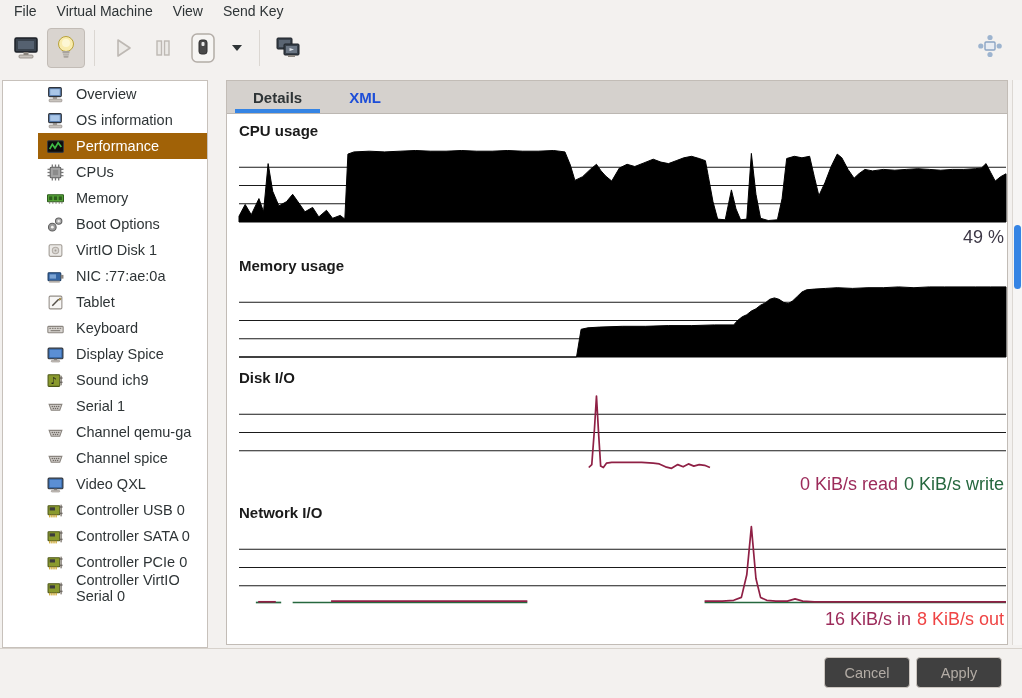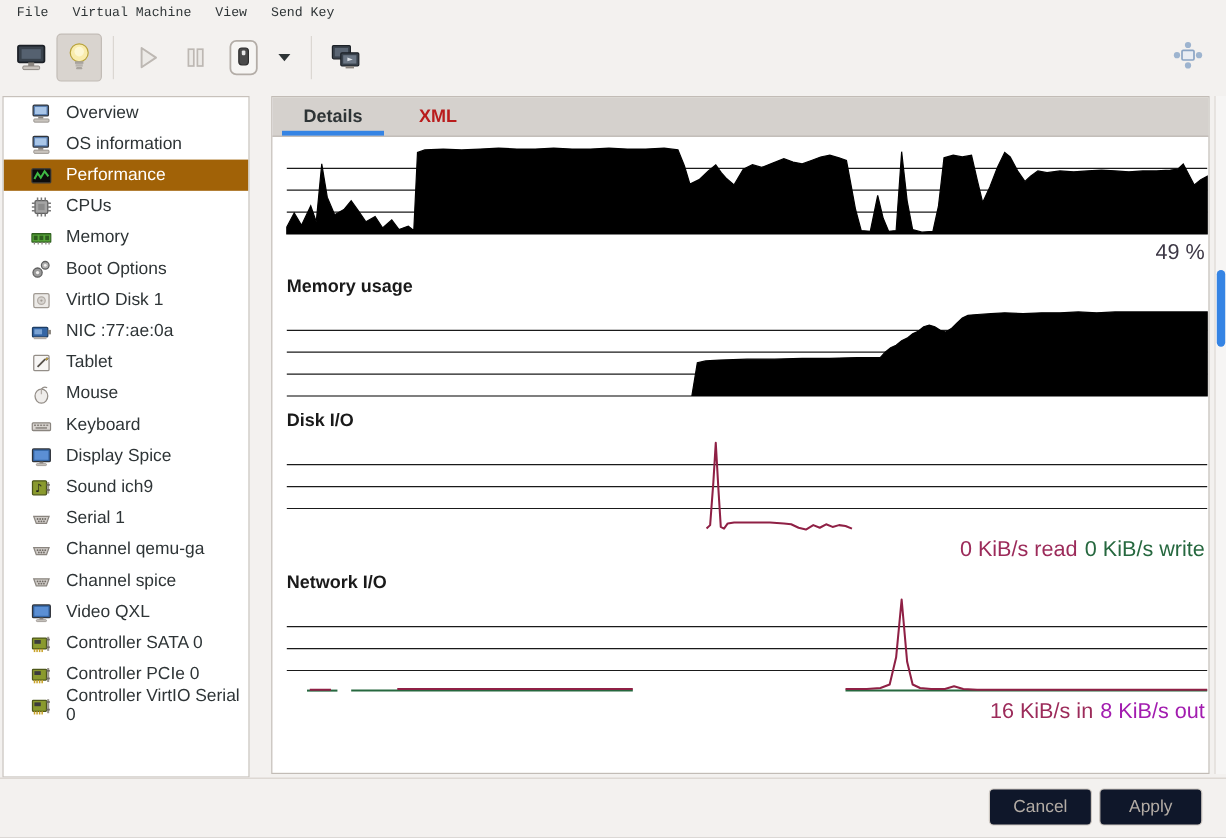--- a/index.html
+++ b/index.html
@@ -6,62 +6,62 @@
   html,body { margin:0; padding:0; }
   body {
     width:1022px; height:698px; position:relative; overflow:hidden;
     font-family:"Liberation Sans", sans-serif; background:#f3f1ef;
     -webkit-font-smoothing:antialiased;
   }
   .window { position:absolute; inset:0; background:#f3f1ef; border-bottom:2px solid #8f8a84; }
 
   
   .menubar { position:absolute; top:0; left:0; right:0; height:22px; display:flex; align-items:center; padding-left:4px; }
-  .menu-item { padding:1px 10px; font-size:11px; color:#2e3436; cursor:default;font-family:Liberation Mono, monospace; }
+  .menu-item { padding:1px 10px; font-size:14px; color:#2e3436; cursor:default; }
 
   
   .toolbar { position:absolute; top:22px; left:0; right:0; height:52px; display:flex; align-items:center; padding-left:6px; }
   .tbtn { width:38px; height:40px; display:flex; align-items:center; justify-content:center; border-radius:4px; margin:0 1px; border:1px solid transparent; }
   .tbtn.active { background:#d9d4cf; border-color:#c2bcb6; }
   .tbtn.narrow { width:26px; }
   .tsep { width:1px; height:36px; background:#dbd7d2; margin:0 8px; }
   .tbtn svg { display:block; }
   .fullscreen-pos { position:absolute; right:12px; top:4px; }
 
   
   .hw-list { position:absolute; left:2px; top:80px; width:206px; height:568px; background:#ffffff; border:1px solid #c7c1bb; overflow:hidden; }
-  .hw-row { height:26px; display:flex; align-items:center; padding-left:23px; font-size:14.5px; color:#2e3436; }
+  .hw-row { height:26px; display:flex; align-items:center; padding-left:9px; font-size:14.5px; color:#2e3436;margin-left:35px; }
   .hw-row.selected { background:#a16207; color:#ffffff; }
   .hw-icon { width:18px; height:17px; margin-right:11px; flex:none; }
   .hw-icon svg { width:17px; height:17px; display:block; }
   .add-hw { position:absolute; left:3px; top:656px; width:206px; height:32px; border:1px solid #b7b0a9; border-radius:4px;
             background:linear-gradient(#f9f8f7,#ebe9e6); font-size:14.5px; color:#2e3436; font-family:inherit; }
 
   
   .notebook { position:absolute; left:226px; top:80px; width:782px; height:565px; background:#ffffff; border:1px solid #c2bcb6; }
   .tabstrip { height:33px; background:#d5d1cd; border-bottom:1px solid #bcb7b2; display:flex; align-items:stretch; }
   .tab { position:relative; padding:0 21px; display:flex; align-items:center; font-size:15px; font-weight:600; color:#2e3436; margin-left:5px; }
   .tab.active::after { content:""; position:absolute; left:3px; right:3px; bottom:0; height:4px; background:#3584e4; }
-  .tab.inactive { color:#b91c1c; }
+  .tab.inactive { color:#1d4ed8; }
 
   .charts { padding:8px 1px 0 12px; }
   .chart-section { margin-bottom:12px; }
   .chart-title { font-size:15px; font-weight:700; color:#1a1a1a; height:18px; margin-bottom:9px; }
   svg.chart { display:block; width:100%; height:73px; overflow:visible; }
   .chart-value { text-align:right; font-size:18px; margin-top:5px; height:18px; padding-right:2px; color:#3d3846; }
   .chart-value span + span { margin-left:6px; }
 
   
   .scrollbar { position:absolute; left:1012px; top:80px; width:10px; height:565px; background:#f6f5f4; border-left:1px solid #dcd8d3; }
   .scroll-thumb { position:absolute; left:1px; right:1px; top:145px; height:64px; background:#3584e4; border-radius:4px; }
 
   
   .footer { position:absolute; left:0; right:0; top:648px; height:50px; background:#f3f1ef; border-top:1px solid #d7d2cc; }
   .btn-gray { position:absolute; top:8px; height:31px; width:86px; border:1px solid #cdc7c1; border-radius:4px;
-              background:#0f172a; color:#b3aca5; font-size:14.5px; font-family:inherit; display:flex; align-items:center; justify-content:center; }
+              background:#404040; color:#b3aca5; font-size:14.5px; font-family:inherit; display:flex; align-items:center; justify-content:center; }
   .btn-cancel { left:824px; }
   .btn-apply  { left:916px; }
 </style>
 </head>
 <body>
 
 <div class="window">
 
   <div class="menubar" id="menubar">
       <div class="menu-item">File</div>
@@ -261,30 +261,20 @@
             <rect x="2" y="2" width="12" height="12" rx="1" fill="#f7f6f5" stroke="#948e88"></rect>
             <line x1="5" y1="11" x2="11" y2="5" stroke="#55504a" stroke-width="1.4"></line>
             <path d="M11 5 l1.4 -1.4 l1 1 L12 6 Z" fill="#c9a227" stroke="#55504a" stroke-width="0.5"></path>
           </svg>
         </span>
         <span>Tablet</span>
       </div>
       <div class="hw-row">
         <span class="hw-icon">
           <svg viewBox="0 0 16 16">
-            <ellipse cx="8" cy="9.5" rx="5" ry="5.5" fill="#efedeb" stroke="#948e88"></ellipse>
-            <line x1="8" y1="4" x2="8" y2="8" stroke="#b3ada7"></line>
-            <path d="M8 4 q2 -2.5 4.5 -1" fill="none" stroke="#948e88"></path>
-          </svg>
-        </span>
-        <span>Mouse</span>
-      </div>
-      <div class="hw-row">
-        <span class="hw-icon">
-          <svg viewBox="0 0 16 16">
             <rect x="0.8" y="6" width="14.4" height="6" rx="0.8" fill="#d9d5d1" stroke="#8a857f"></rect>
             <g fill="#8a857f">
               <rect x="2.2" y="7.3" width="1.6" height="1.2"></rect>
               <rect x="4.6" y="7.3" width="1.6" height="1.2"></rect>
               <rect x="7" y="7.3" width="1.6" height="1.2"></rect>
               <rect x="9.4" y="7.3" width="1.6" height="1.2"></rect>
               <rect x="11.8" y="7.3" width="1.6" height="1.2"></rect>
               <rect x="3.4" y="9.4" width="9" height="1.2"></rect>
             </g>
           </svg>
@@ -385,68 +375,87 @@
               <rect x="2" y="12" width="1.2" height="2.5"></rect>
               <rect x="4" y="12" width="1.2" height="2.5"></rect>
               <rect x="6" y="12" width="1.2" height="2.5"></rect>
               <rect x="8" y="12" width="1.2" height="2.5"></rect>
             </g>
             <rect x="12.5" y="2.5" width="1.6" height="11" fill="#9a958f"></rect>
             <rect x="12" y="4" width="2.6" height="1.4" fill="#6f6a64"></rect>
             <rect x="12" y="10" width="2.6" height="1.4" fill="#6f6a64"></rect>
           </svg>
         </span>
-        <span>Controller SATA 0</span>
+        <span>Controller USB 0</span>
       </div>
       <div class="hw-row">
         <span class="hw-icon">
           <svg viewBox="0 0 16 16">
             <rect x="1" y="3.5" width="11" height="8.5" rx="0.6" fill="#8a9a2e" stroke="#4d5719"></rect>
             <rect x="2.5" y="5" width="5" height="3" fill="#3c3c3c"></rect>
             <g fill="#c9a227">
               <rect x="2" y="12" width="1.2" height="2.5"></rect>
               <rect x="4" y="12" width="1.2" height="2.5"></rect>
               <rect x="6" y="12" width="1.2" height="2.5"></rect>
               <rect x="8" y="12" width="1.2" height="2.5"></rect>
             </g>
             <rect x="12.5" y="2.5" width="1.6" height="11" fill="#9a958f"></rect>
             <rect x="12" y="4" width="2.6" height="1.4" fill="#6f6a64"></rect>
             <rect x="12" y="10" width="2.6" height="1.4" fill="#6f6a64"></rect>
           </svg>
         </span>
-        <span>Controller PCIe 0</span>
+        <span>Controller SATA 0</span>
       </div>
       <div class="hw-row">
         <span class="hw-icon">
           <svg viewBox="0 0 16 16">
             <rect x="1" y="3.5" width="11" height="8.5" rx="0.6" fill="#8a9a2e" stroke="#4d5719"></rect>
             <rect x="2.5" y="5" width="5" height="3" fill="#3c3c3c"></rect>
             <g fill="#c9a227">
               <rect x="2" y="12" width="1.2" height="2.5"></rect>
               <rect x="4" y="12" width="1.2" height="2.5"></rect>
               <rect x="6" y="12" width="1.2" height="2.5"></rect>
               <rect x="8" y="12" width="1.2" height="2.5"></rect>
             </g>
             <rect x="12.5" y="2.5" width="1.6" height="11" fill="#9a958f"></rect>
             <rect x="12" y="4" width="2.6" height="1.4" fill="#6f6a64"></rect>
             <rect x="12" y="10" width="2.6" height="1.4" fill="#6f6a64"></rect>
           </svg>
         </span>
+        <span>Controller PCIe 0</span>
+      </div>
+      <div class="hw-row">
+        <span class="hw-icon">
+          <svg viewBox="0 0 16 16">
+            <rect x="1" y="3.5" width="11" height="8.5" rx="0.6" fill="#8a9a2e" stroke="#4d5719"></rect>
+            <rect x="2.5" y="5" width="5" height="3" fill="#3c3c3c"></rect>
+            <g fill="#c9a227">
+              <rect x="2" y="12" width="1.2" height="2.5"></rect>
+              <rect x="4" y="12" width="1.2" height="2.5"></rect>
+              <rect x="6" y="12" width="1.2" height="2.5"></rect>
+              <rect x="8" y="12" width="1.2" height="2.5"></rect>
+            </g>
+            <rect x="12.5" y="2.5" width="1.6" height="11" fill="#9a958f"></rect>
+            <rect x="12" y="4" width="2.6" height="1.4" fill="#6f6a64"></rect>
+            <rect x="12" y="10" width="2.6" height="1.4" fill="#6f6a64"></rect>
+          </svg>
+        </span>
         <span>Controller VirtIO Serial 0</span>
       </div>
     </div>
   <button class="add-hw">Add Hardware</button>
 
   <div class="notebook">
     <div class="tabstrip" id="tabstrip">
         <div class="tab active">Details</div>
         <div class="tab inactive">XML</div>
       </div>
     <div class="charts" id="charts">
         <div class="chart-section">
+          <div class="chart-title">CPU usage</div>
           <svg class="chart" viewBox="0 0 769 73" preserveAspectRatio="none">
             <line x1="0" x2="769" y1="54.75" y2="54.75" stroke="#1a1a1a" stroke-width="1" vector-effect="non-scaling-stroke"></line>
             <line x1="0" x2="769" y1="36.5" y2="36.5" stroke="#1a1a1a" stroke-width="1" vector-effect="non-scaling-stroke"></line>
             <line x1="0" x2="769" y1="18.25" y2="18.25" stroke="#1a1a1a" stroke-width="1" vector-effect="non-scaling-stroke"></line>
             <polygon points="0.0,67.2 6.2,55.5 12.3,65.7 20.0,49.6 24.6,62.8 29.2,14.6 33.8,42.3 40.0,56.9 47.7,52.6 53.8,45.3 60.0,54.0 66.1,62.8 73.8,58.4 80.0,67.9 87.7,61.3 93.8,69.3 101.5,66.4 106.1,70.1 109.2,5.1 115.3,2.9 130.7,2.2 146.1,2.9 161.5,2.2 176.9,1.5 192.3,2.2 207.6,2.2 223.0,1.5 238.4,2.2 253.8,2.2 269.1,1.5 284.5,2.2 299.9,2.2 315.3,1.5 326.8,2.9 332.2,16.1 336.8,31.4 344.5,27.7 352.2,20.4 358.4,15.3 363.0,21.9 367.6,27.0 373.7,32.1 381.4,19.0 389.1,15.3 396.8,17.5 406.0,13.9 415.3,10.2 423.0,13.1 430.6,14.6 438.3,11.7 446.0,8.8 453.7,7.3 461.4,9.5 467.6,11.7 470.6,27.7 475.2,52.6 479.9,70.1 487.5,70.8 493.7,40.9 498.3,59.9 502.9,70.8 509.1,70.1 513.7,4.4 518.3,45.3 522.9,69.3 530.6,71.5 539.8,70.8 544.5,49.6 549.1,9.5 556.8,7.3 564.4,8.8 572.1,7.3 576.8,27.7 581.4,46.7 587.5,33.6 593.7,17.5 599.8,5.1 604.4,8.8 610.6,20.4 616.7,29.2 621.4,24.8 627.5,20.4 635.2,21.9 646.0,20.4 657.5,21.2 669.0,20.4 680.6,19.7 692.1,20.4 703.6,21.2 715.2,20.4 726.7,20.4 738.2,19.7 744.4,19.0 749.0,14.6 753.6,23.4 758.2,32.1 763.6,27.7 769.0,24.8 769.0,73 0.0,73" fill="#000000" stroke="#000000" stroke-width="1"></polygon>
           </svg>
           <div class="chart-value"><span style="color: rgb(61, 56, 70);">49 %</span></div>
         </div>
         <div class="chart-section">
           <div class="chart-title">Memory usage</div>
@@ -473,21 +482,21 @@
             <line x1="0" x2="769" y1="54.75" y2="54.75" stroke="#1a1a1a" stroke-width="1" vector-effect="non-scaling-stroke"></line>
             <line x1="0" x2="769" y1="36.5" y2="36.5" stroke="#1a1a1a" stroke-width="1" vector-effect="non-scaling-stroke"></line>
             <line x1="0" x2="769" y1="18.25" y2="18.25" stroke="#1a1a1a" stroke-width="1" vector-effect="non-scaling-stroke"></line>
             <polyline points="16.9,71.5 42.3,71.5" fill="none" stroke="#26683f" stroke-width="1.7" stroke-linejoin="round" vector-effect="non-scaling-stroke"></polyline>
             <polyline points="53.8,71.5 115.3,71.5 192.3,71.5 289.1,71.5" fill="none" stroke="#26683f" stroke-width="1.7" stroke-linejoin="round" vector-effect="non-scaling-stroke"></polyline>
             <polyline points="466.8,71.5 538.3,71.5 615.2,71.5 692.1,71.5 769.0,71.5" fill="none" stroke="#26683f" stroke-width="1.7" stroke-linejoin="round" vector-effect="non-scaling-stroke"></polyline>
             <polyline points="19.2,70.8 36.9,70.8" fill="none" stroke="#8f2045" stroke-width="1.7" stroke-linejoin="round" vector-effect="non-scaling-stroke"></polyline>
             <polyline points="92.3,70.1 123.0,70.1 153.8,70.1 184.6,70.1 215.3,70.1 246.1,70.1 276.8,70.1 289.1,70.1" fill="none" stroke="#8f2045" stroke-width="1.7" stroke-linejoin="round" vector-effect="non-scaling-stroke"></polyline>
             <polyline points="466.8,70.1 484.5,70.1 496.0,69.3 503.7,66.4 509.1,43.8 513.7,-4.4 518.3,47.5 522.9,66.4 529.1,69.3 538.3,70.1 549.8,70.1 557.5,67.9 565.2,70.1 576.8,70.8 599.8,70.8 630.6,70.8 661.3,70.8 692.1,70.8 722.9,70.8 745.9,70.8 769.0,70.8" fill="none" stroke="#8f2045" stroke-width="1.7" stroke-linejoin="round" vector-effect="non-scaling-stroke"></polyline>
           </svg>
-          <div class="chart-value"><span style="color: rgb(156, 43, 90);">16 KiB/s in</span><span style="color: #a21caf;">8 KiB/s out</span></div>
+          <div class="chart-value"><span style="color: rgb(156, 43, 90);">16 KiB/s in</span><span style="color: #ef4444;">8 KiB/s out</span></div>
         </div>
       </div>
   </div>
 
   <div class="scrollbar">
     <div class="scroll-thumb"></div>
   </div>
 
   <div class="footer">
     <button class="btn-gray btn-cancel">Cancel</button>

